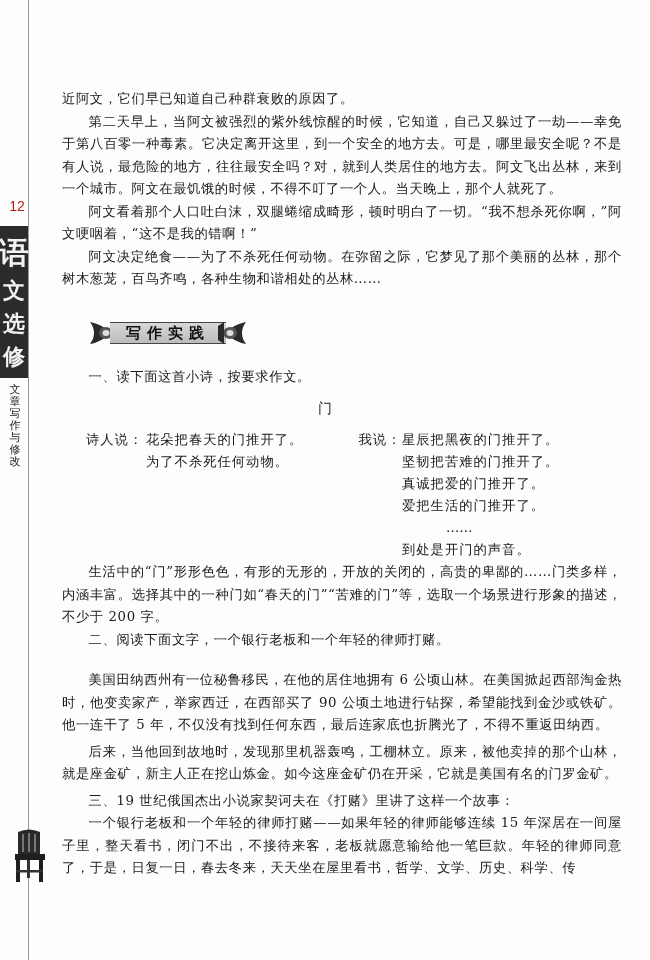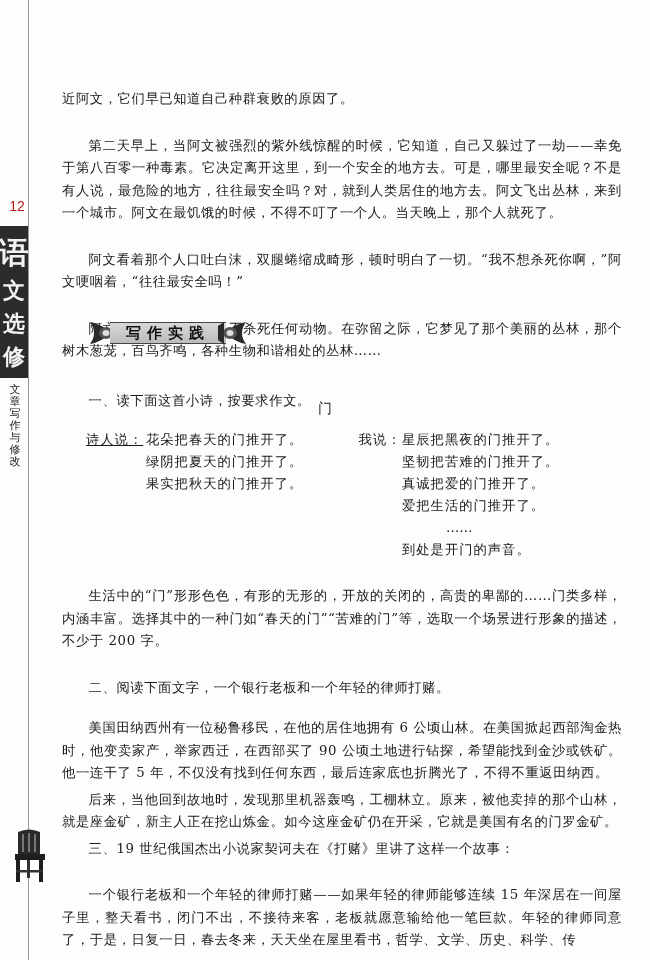--- a/index.html
+++ b/index.html
@@ -83,21 +83,21 @@
     .text {
       position: absolute;
       left: 62px;
       width: 560px;
       font-size: 13.3px;
       line-height: 22.5px;
       letter-spacing: 0.6px;
       text-align: justify;
     }
     .p { margin: 0; }
-    .indent { text-indent: 2em; margin-top: 24px; }
+    .indent { text-indent: 2em; }
 
     .banner {
       position: absolute;
       left: 88px;
       top: 318px;
       width: 160px;
       height: 30px;
     }
     .banner-bar {
       position: absolute;
@@ -134,21 +134,21 @@
     }
     .poem-col {
       position: absolute;
       font-size: 13.3px;
       line-height: 22px;
       letter-spacing: 1px;
     }
     .poem-col .row { display: flex; white-space: nowrap; }
     .poem-col .lbl { display: inline-block; }
     .poem-left { left: 86px; top: 429px; }
-    .poem-left .lbl { width: 60px; text-decoration: underline; }
+    .poem-left .lbl { width: 60px; }
     .poem-right { left: 358px; top: 429px; }
     .poem-right .lbl { width: 44px; text-align: center; }
     .poem-right .dots { padding-left: 88px; height: 22px; letter-spacing: 0; }
   </style>
 </head>
 <body>
 
 <div class="page">
 
   <div class="v-rule"></div>
@@ -172,21 +172,21 @@
     <rect x="3" y="26" width="30" height="6" fill="#1e1e1e"></rect>
     <rect x="4" y="32" width="4" height="22" fill="#1e1e1e"></rect>
     <rect x="27" y="32" width="4" height="22" fill="#1e1e1e"></rect>
     <rect x="15" y="32" width="3" height="18" fill="#333"></rect>
     <rect x="4" y="42" width="27" height="2.5" fill="#333"></rect>
   </svg>
 
   <div class="text" style="top:88px;">
     <p class="p">近阿文，它们早已知道自己种群衰败的原因了。</p>
     <p class="p indent">第二天早上，当阿文被强烈的紫外线惊醒的时候，它知道，自己又躲过了一劫——幸免于第八百零一种毒素。它决定离开这里，到一个安全的地方去。可是，哪里最安全呢？不是有人说，最危险的地方，往往最安全吗？对，就到人类居住的地方去。阿文飞出丛林，来到一个城市。阿文在最饥饿的时候，不得不叮了一个人。当天晚上，那个人就死了。</p>
-    <p class="p indent">阿文看着那个人口吐白沫，双腿蜷缩成畸形，顿时明白了一切。“我不想杀死你啊，”阿文哽咽着，“往往最安全吗！”</p>
+    <p class="p indent">阿文看着那个人口吐白沫，双腿蜷缩成畸形，顿时明白了一切。“我不想杀死你啊，”阿文哽咽着，“这不是我的错啊！”</p>
     <p class="p indent">阿文决定绝食——为了不杀死任何动物。在弥留之际，它梦见了那个美丽的丛林，那个树木葱茏，百鸟齐鸣，各种生物和谐相处的丛林……</p>
   </div>
 
   <div class="banner">
     <svg class="banner-orn left" viewBox="0 0 30 30">
       <path d="M2 4 Q14 6 22 15 Q14 24 2 26 Q10 15 2 4 Z" fill="#2a2a2a"></path>
       <ellipse cx="18" cy="15" rx="7" ry="6" fill="#555"></ellipse>
       <ellipse cx="18" cy="15" rx="3.5" ry="3" fill="#ddd"></ellipse>
       <path d="M24 4 L30 8 L30 22 L24 26 Z" fill="#2a2a2a"></path>
     </svg>
@@ -207,25 +207,21 @@
 
   <div class="poem-title">门</div>
 
   <div class="poem-col poem-left">
     <div class="row">
         <span class="lbl">诗人说：</span>
         <span>花朵把春天的门推开了。</span>
       </div>
     <div class="row">
         <span class="lbl"></span>
-        <span>绿阴把夏天的门推开了。</span>
-      </div>
-    <div class="row">
-        <span class="lbl"></span>
-        <span>果实把秋天的门推开了。</span>
+        <span>为了不杀死任何动物。</span>
       </div>
   </div>
 
   <div class="poem-col poem-right">
     <div class="row">
         <span class="lbl">我说：</span>
         <span>星辰把黑夜的门推开了。</span>
       </div>
     <div class="row">
         <span class="lbl"></span>

